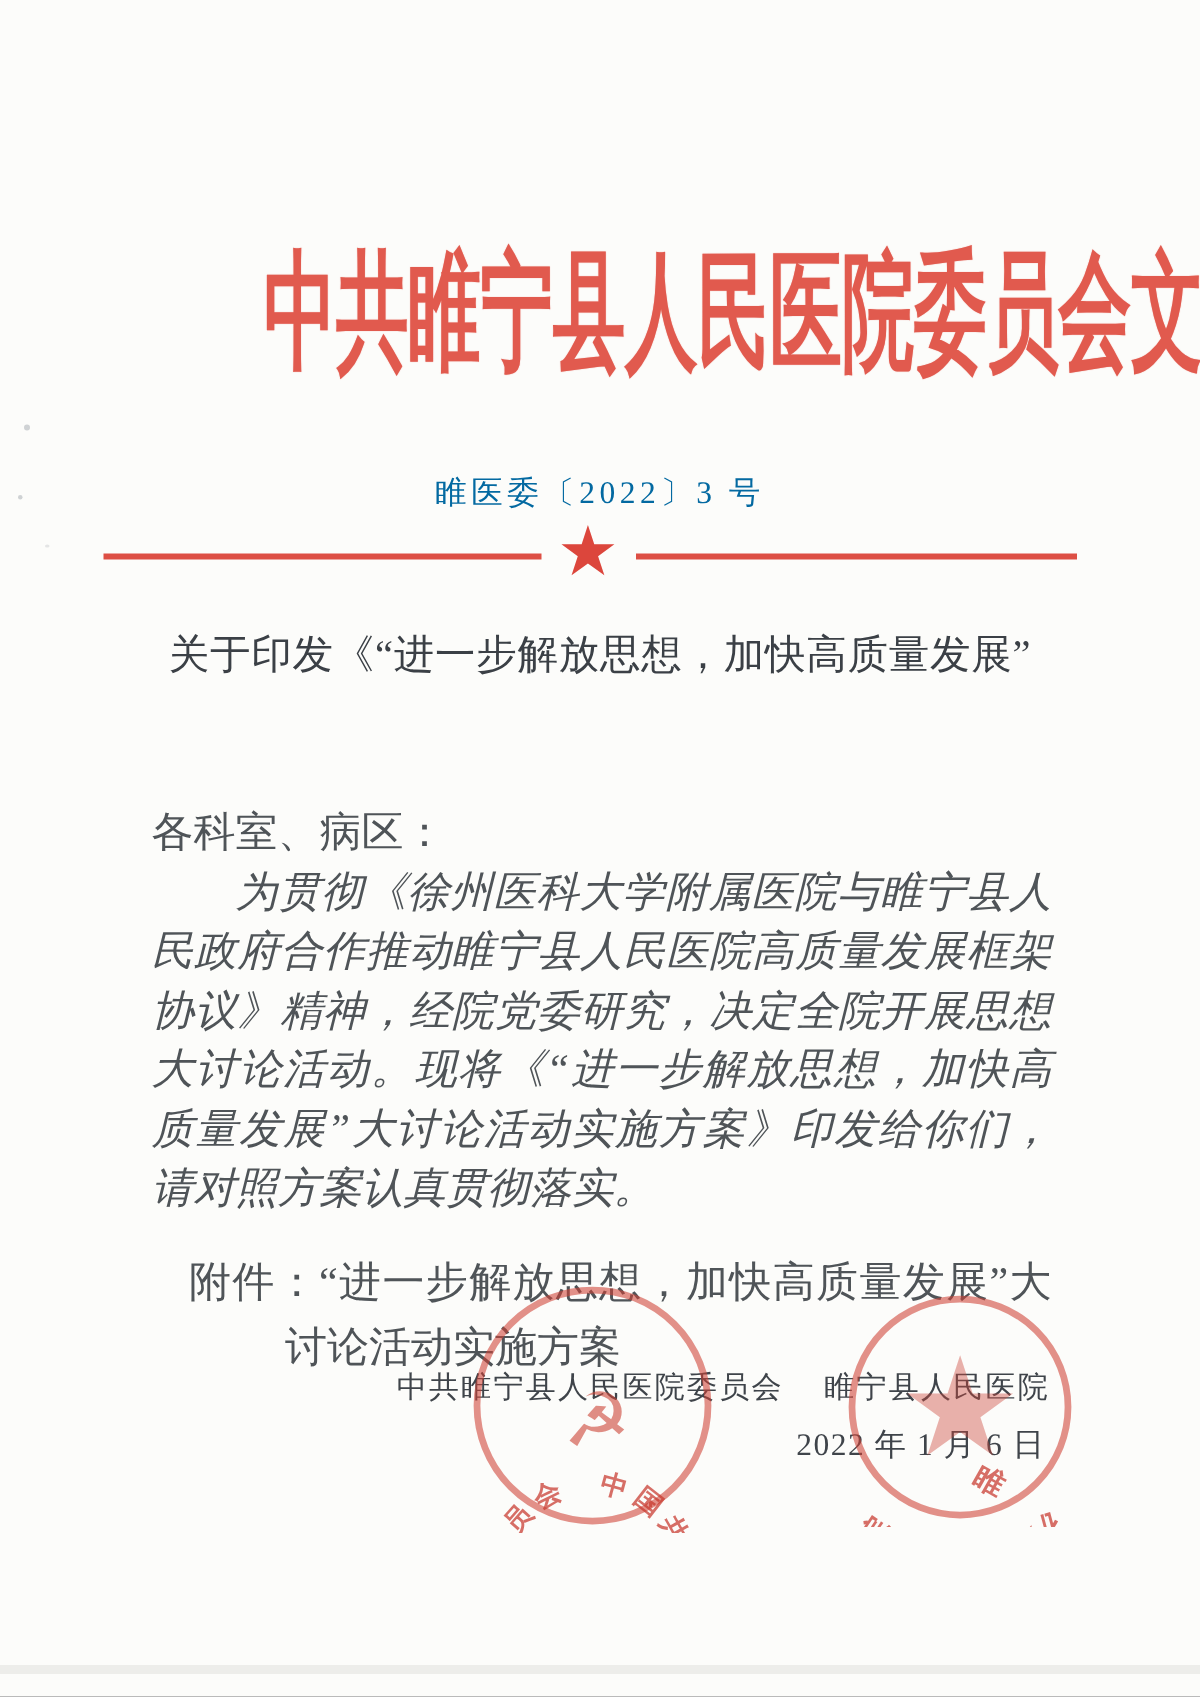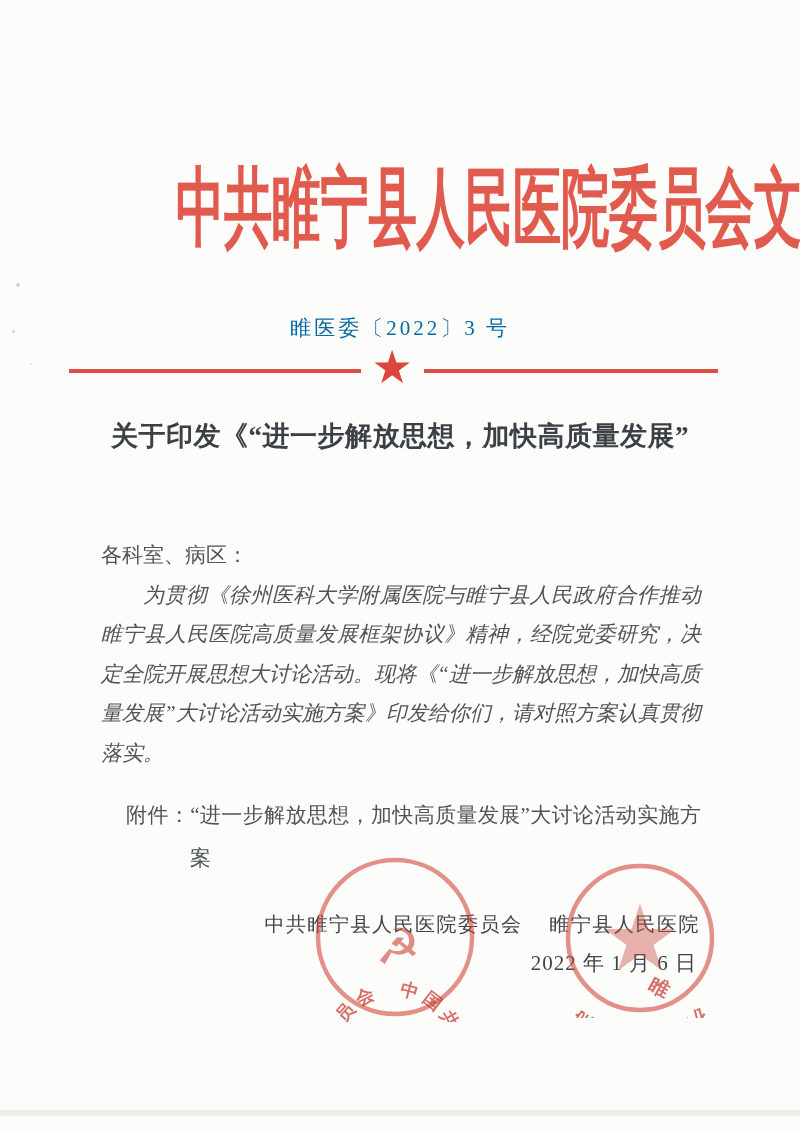--- a/index.html
+++ b/index.html
@@ -35,27 +35,27 @@
   .divider-star{
     position:absolute;top:344px;left:392px;
     transform:translateX(-50%);
     font-family:"DejaVu Sans",sans-serif;
     font-size:46px;line-height:46px;color:#dc463c;
   }
   
   .doc-title{
     position:absolute;top:417px;left:0;width:800px;
     text-align:center;
-    font-size:27px;font-weight:bold;line-height:38px;
+    font-size:27px;font-weight:normal;line-height:38px;
     color:#3b4046;letter-spacing:.5px;
   }
   
   .body-block{
     position:absolute;top:536px;left:101px;width:600px;
-    font-size:21px;line-height:39.5px;color:#4f5458;
+    font-size:28px;line-height:39.5px;color:#4f5458;
     text-align:justify;
   }
   .salutation{margin:0;}
   .para{margin:0;text-indent:2em;font-style:italic;}
   .attachment{
     margin:21px 0 0 25px;
     padding-left:64px;text-indent:-64px;
     line-height:43px;
   }
   

